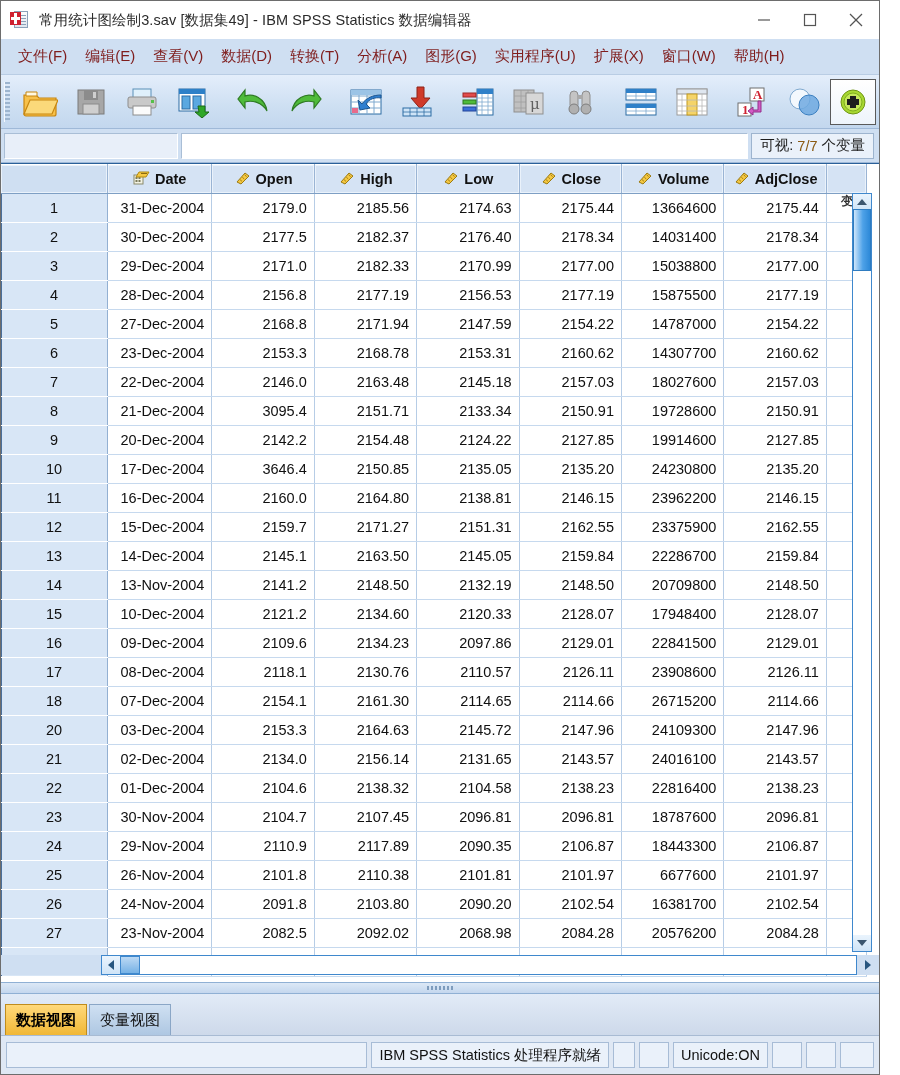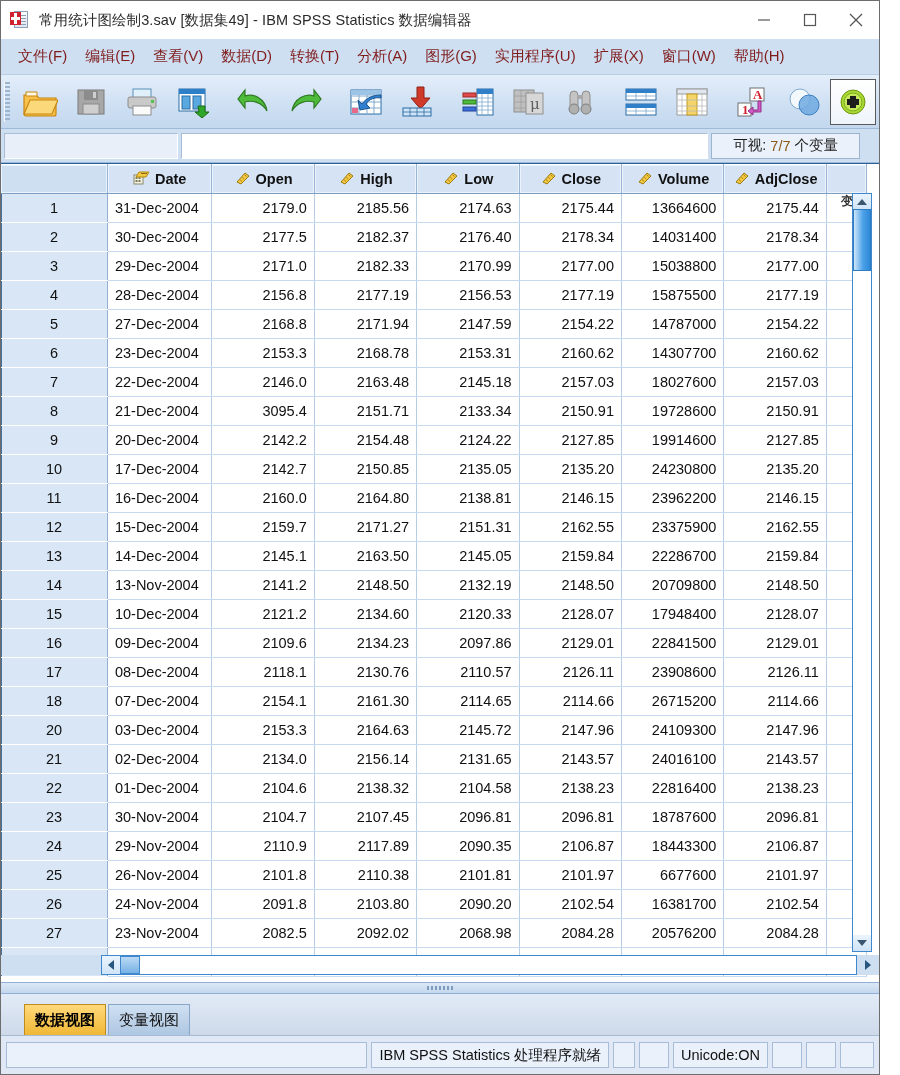--- a/index.html
+++ b/index.html
@@ -143,23 +143,23 @@
     border: 1px solid #a9bed6;
     border-right-color:#fff; border-bottom-color:#fff;
   }
   .visible-vars {
     height: 26px;
     background: #eaf1fa;
     border: 1px solid #9db4cf;
     font-size: 14.5px;
     color: #1d1d1d;
     display: flex; align-items: center;
-    padding: 0 21px;
+    padding: 0 8px;
     white-space: nowrap;
-    margin-right: 16px;
+    margin-right: 2px;
   }
   .visible-vars .vv-num { color:#8a5a12; }
 
   
   .gridwrap {
     flex: 1 1 auto;
     position: relative;
     background: #fff;
     border-top: 1px solid #2a6099;
     overflow: hidden;
@@ -207,21 +207,21 @@
   table.grid td.rownum {
     background: #d8e6f6;
     text-align: center;
     border-right: 1px solid #93b0d2;
     border-bottom: 1px solid #ffffff;
     border-top: 1px solid #ffffff;
     box-shadow: inset 1px 0 0 #4a6f9b;
     color: #101010;
   }
   table.grid td.blank { border-right: 1px solid #b7cde6; }
-  table.grid td.date { text-align: left; }
+  table.grid td.date { text-align: right; }
 
   .col-rownum { width: 106px; }
   .col-date   { width: 104px; }
   .col-num    { width: 102px; }
   .col-tail   { width: 40px; }
 
   
   .vscroll {
     position: absolute; right: 7px; top: 29px; width: 20px; bottom: 30px;
     background: #ffffff;
@@ -275,21 +275,21 @@
   .splitter .dots {
     width: 26px; height: 4px;
     background-image: repeating-linear-gradient(to right,#7e9cbd 0 2px, transparent 2px 4px);
   }
 
   
   .viewtabs {
     flex: 0 0 42px; height: 42px;
     background: linear-gradient(#e2ebf7,#cdd9ea);
     display: flex; align-items: flex-end;
-    padding-left: 23px; gap: 2px;
+    padding-left: 4px; gap: 2px;
     border-bottom: 1px solid #a8bbd3;
   }
   .vtab {
     height: 31px;
     padding: 0 10px;
     display: flex; align-items: center;
     font-size: 15px;
     color: #0f0f0f;
     border: 1px solid #8aa6c6;
     border-bottom: none;
@@ -821,21 +821,21 @@
             <td>2154.48</td>
             <td>2124.22</td>
             <td>2127.85</td>
             <td>19914600</td>
             <td>2127.85</td>
             <td class="blank"></td>
           </tr>
           <tr>
             <td class="rownum">10</td>
             <td class="date">17-Dec-2004</td>
-            <td>2142.7</td>
+            <td>3646.4</td>
             <td>2150.85</td>
             <td>2135.05</td>
             <td>2135.20</td>
             <td>24230800</td>
             <td>2135.20</td>
             <td class="blank"></td>
           </tr>
           <tr>
             <td class="rownum">11</td>
             <td class="date">16-Dec-2004</td>

